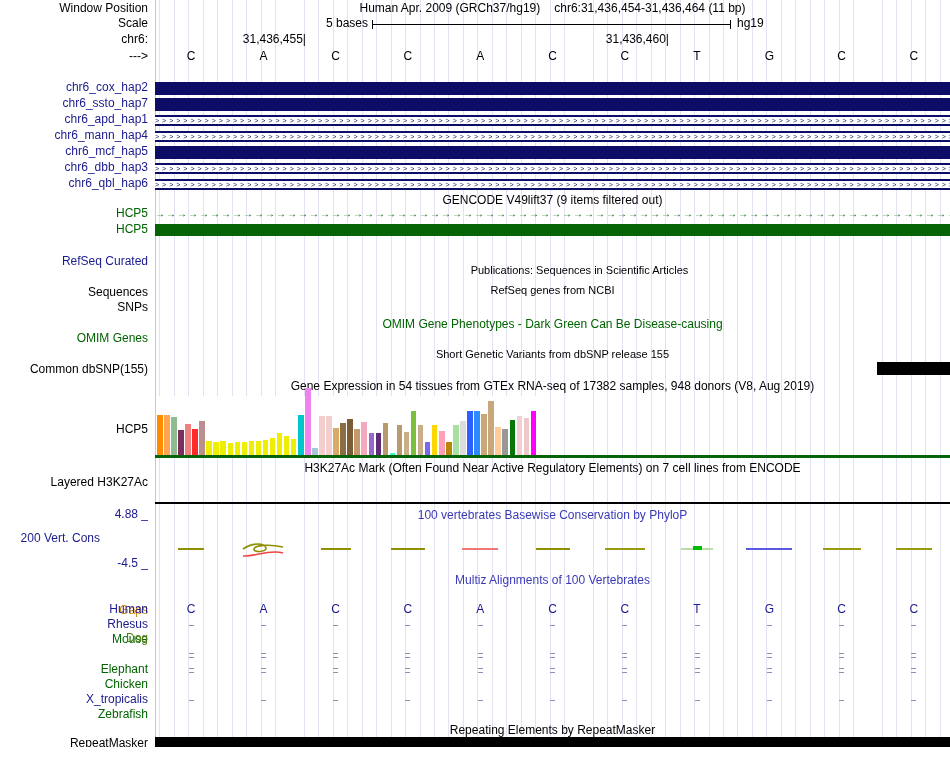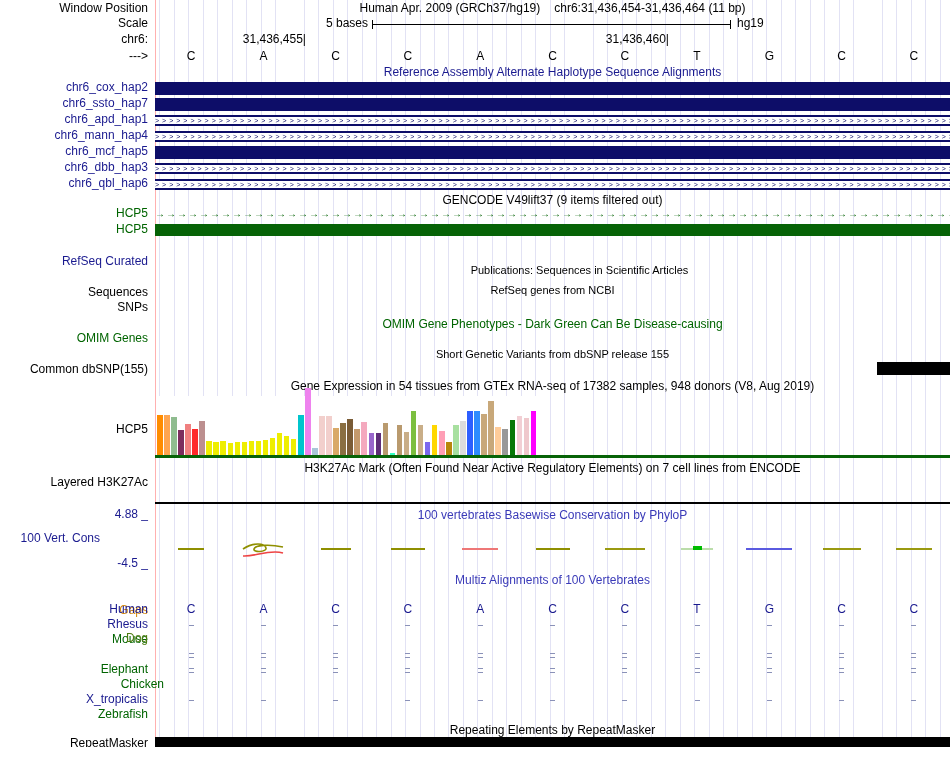--- a/index.html
+++ b/index.html
@@ -57,21 +57,20 @@
       <div class="basecol" style="left: 395.955px; top: 50px; color: rgb(0, 0, 0);">C</div>
       <div class="basecol" style="left: 468.227px; top: 50px; color: rgb(0, 0, 0);">A</div>
       <div class="basecol" style="left: 540.5px; top: 50px; color: rgb(0, 0, 0);">C</div>
       <div class="basecol" style="left: 612.773px; top: 50px; color: rgb(0, 0, 0);">C</div>
       <div class="basecol" style="left: 685.045px; top: 50px; color: rgb(0, 0, 0);">T</div>
       <div class="basecol" style="left: 757.318px; top: 50px; color: rgb(0, 0, 0);">G</div>
       <div class="basecol" style="left: 829.591px; top: 50px; color: rgb(0, 0, 0);">C</div>
       <div class="basecol" style="left: 901.864px; top: 50px; color: rgb(0, 0, 0);">C</div>
     </div>
 
-  <div class="ttl navy" style="top:66px;">Reference Assembly Alternate Haplotype Sequence Alignments</div>
   <div id="althap">
       <div class="glbl navy" style="top: 81px;">chr6_cox_hap2</div>
       <div class="navybar" style="top: 82px;"></div>
       <div class="glbl navy" style="top: 97px;">chr6_ssto_hap7</div>
       <div class="navybar" style="top: 98px;"></div>
       <div class="glbl navy" style="top: 113px;">chr6_apd_hap1</div>
       <div class="chevbar" style="top: 115px;">&gt;&gt;&gt;&gt;&gt;&gt;&gt;&gt;&gt;&gt;&gt;&gt;&gt;&gt;&gt;&gt;&gt;&gt;&gt;&gt;&gt;&gt;&gt;&gt;&gt;&gt;&gt;&gt;&gt;&gt;&gt;&gt;&gt;&gt;&gt;&gt;&gt;&gt;&gt;&gt;&gt;&gt;&gt;&gt;&gt;&gt;&gt;&gt;&gt;&gt;&gt;&gt;&gt;&gt;&gt;&gt;&gt;&gt;&gt;&gt;&gt;&gt;&gt;&gt;&gt;&gt;&gt;&gt;&gt;&gt;&gt;&gt;&gt;&gt;&gt;&gt;&gt;&gt;&gt;&gt;&gt;&gt;&gt;&gt;&gt;&gt;&gt;&gt;&gt;&gt;&gt;&gt;&gt;&gt;&gt;&gt;&gt;&gt;&gt;&gt;&gt;&gt;&gt;&gt;&gt;&gt;&gt;&gt;&gt;&gt;&gt;&gt;&gt;&gt;&gt;&gt;&gt;&gt;&gt;&gt;&gt;&gt;&gt;&gt;&gt;&gt;&gt;&gt;&gt;&gt;&gt;&gt;&gt;&gt;&gt;&gt;&gt;&gt;&gt;&gt;&gt;&gt;&gt;&gt;&gt;&gt;&gt;&gt;&gt;&gt;&gt;&gt;&gt;&gt;&gt;&gt;&gt;&gt;&gt;&gt;&gt;&gt;&gt;&gt;&gt;&gt;&gt;&gt;&gt;&gt;</div>
       <div class="glbl navy" style="top: 129px;">chr6_mann_hap4</div>
       <div class="chevbar" style="top: 131px;">&gt;&gt;&gt;&gt;&gt;&gt;&gt;&gt;&gt;&gt;&gt;&gt;&gt;&gt;&gt;&gt;&gt;&gt;&gt;&gt;&gt;&gt;&gt;&gt;&gt;&gt;&gt;&gt;&gt;&gt;&gt;&gt;&gt;&gt;&gt;&gt;&gt;&gt;&gt;&gt;&gt;&gt;&gt;&gt;&gt;&gt;&gt;&gt;&gt;&gt;&gt;&gt;&gt;&gt;&gt;&gt;&gt;&gt;&gt;&gt;&gt;&gt;&gt;&gt;&gt;&gt;&gt;&gt;&gt;&gt;&gt;&gt;&gt;&gt;&gt;&gt;&gt;&gt;&gt;&gt;&gt;&gt;&gt;&gt;&gt;&gt;&gt;&gt;&gt;&gt;&gt;&gt;&gt;&gt;&gt;&gt;&gt;&gt;&gt;&gt;&gt;&gt;&gt;&gt;&gt;&gt;&gt;&gt;&gt;&gt;&gt;&gt;&gt;&gt;&gt;&gt;&gt;&gt;&gt;&gt;&gt;&gt;&gt;&gt;&gt;&gt;&gt;&gt;&gt;&gt;&gt;&gt;&gt;&gt;&gt;&gt;&gt;&gt;&gt;&gt;&gt;&gt;&gt;&gt;&gt;&gt;&gt;&gt;&gt;&gt;&gt;&gt;&gt;&gt;&gt;&gt;&gt;&gt;&gt;&gt;&gt;&gt;&gt;&gt;&gt;&gt;&gt;&gt;&gt;&gt;</div>
       <div class="glbl navy" style="top: 145px;">chr6_mcf_hap5</div>
@@ -162,21 +161,21 @@
       <div class="abs" style="left: 530.6px; top: 411px; width: 5.5px; height: 44px; background: rgb(255, 0, 255);"></div>
     </div>
   <div class="abs" style="left:155px;top:455px;width:795px;height:3px;background:#076307;"></div>
 
   <div class="ttl" style="top:462px;">H3K27Ac Mark (Often Found Near Active Regulatory Elements) on 7 cell lines from ENCODE</div>
   <div class="glbl" style="top:476px;">Layered H3K27Ac</div>
   <div class="abs" style="left:155px;top:502px;width:795px;height:2px;background:#000;"></div>
 
   <div class="glbl navy" style="top:508px;">4.88 _</div>
   <div class="ttl blue" style="top:509px;">100 vertebrates Basewise Conservation by PhyloP</div>
-  <div class="abs navy" style="left:0;top:532px;width:100px;text-align:right;line-height:13px;">100 Vert. Cons</div>
+  <div class="abs navy" style="left:0;top:532px;width:100px;text-align:right;line-height:13px;">200 Vert. Cons</div>
   <div class="glbl navy" style="top:557px;">-4.5 _</div>
   <div id="phylop-marks">
       <div class="pmark" style="left: 178.136px; top: 548px; width: 26px; background: rgb(143, 143, 0);"></div>
       <div class="pmark" style="left: 320.682px; top: 548px; width: 30px; background: rgb(143, 143, 0);"></div>
       <div class="pmark" style="left: 390.955px; top: 548px; width: 34px; background: rgb(143, 143, 0);"></div>
       <div class="pmark" style="left: 462.227px; top: 548px; width: 36px; background: rgb(238, 119, 119);"></div>
       <div class="pmark" style="left: 535.5px; top: 548px; width: 34px; background: rgb(143, 143, 0);"></div>
       <div class="pmark" style="left: 604.773px; top: 548px; width: 40px; background: rgb(154, 154, 16);"></div>
       <div class="pmark" style="left: 681.045px; top: 548px; width: 32px; background: rgb(187, 221, 170);"></div>
       <div class="abs" style="left: 693.045px; top: 546px; width: 9px; height: 4px; background: rgb(0, 187, 0);"></div>
@@ -234,21 +233,21 @@
       <div class="dbldash" style="left: 260.909px; top: 668px; width: 5px;"></div>
       <div class="dbldash" style="left: 333.182px; top: 668px; width: 5px;"></div>
       <div class="dbldash" style="left: 405.455px; top: 668px; width: 5px;"></div>
       <div class="dbldash" style="left: 477.727px; top: 668px; width: 5px;"></div>
       <div class="dbldash" style="left: 550px; top: 668px; width: 5px;"></div>
       <div class="dbldash" style="left: 622.273px; top: 668px; width: 5px;"></div>
       <div class="dbldash" style="left: 694.545px; top: 668px; width: 5px;"></div>
       <div class="dbldash" style="left: 766.818px; top: 668px; width: 5px;"></div>
       <div class="dbldash" style="left: 839.091px; top: 668px; width: 5px;"></div>
       <div class="dbldash" style="left: 911.364px; top: 668px; width: 5px;"></div>
-      <div class="glbl" style="top: 678px; color: rgb(0, 100, 0); padding-left: 16px;">Chicken</div>
+      <div class="glbl" style="top: 678px; color: rgb(0, 100, 0);">Chicken</div>
       <div class="glbl" style="top: 693px; color: rgb(26, 26, 143);">X_tropicalis</div>
       <div class="dash" style="left: 188.636px; top: 700px; width: 5px; background: rgb(138, 145, 184);"></div>
       <div class="dash" style="left: 260.909px; top: 700px; width: 5px; background: rgb(138, 145, 184);"></div>
       <div class="dash" style="left: 333.182px; top: 700px; width: 5px; background: rgb(138, 145, 184);"></div>
       <div class="dash" style="left: 405.455px; top: 700px; width: 5px; background: rgb(138, 145, 184);"></div>
       <div class="dash" style="left: 477.727px; top: 700px; width: 5px; background: rgb(138, 145, 184);"></div>
       <div class="dash" style="left: 550px; top: 700px; width: 5px; background: rgb(138, 145, 184);"></div>
       <div class="dash" style="left: 622.273px; top: 700px; width: 5px; background: rgb(138, 145, 184);"></div>
       <div class="dash" style="left: 694.545px; top: 700px; width: 5px; background: rgb(138, 145, 184);"></div>
       <div class="dash" style="left: 766.818px; top: 700px; width: 5px; background: rgb(138, 145, 184);"></div>

